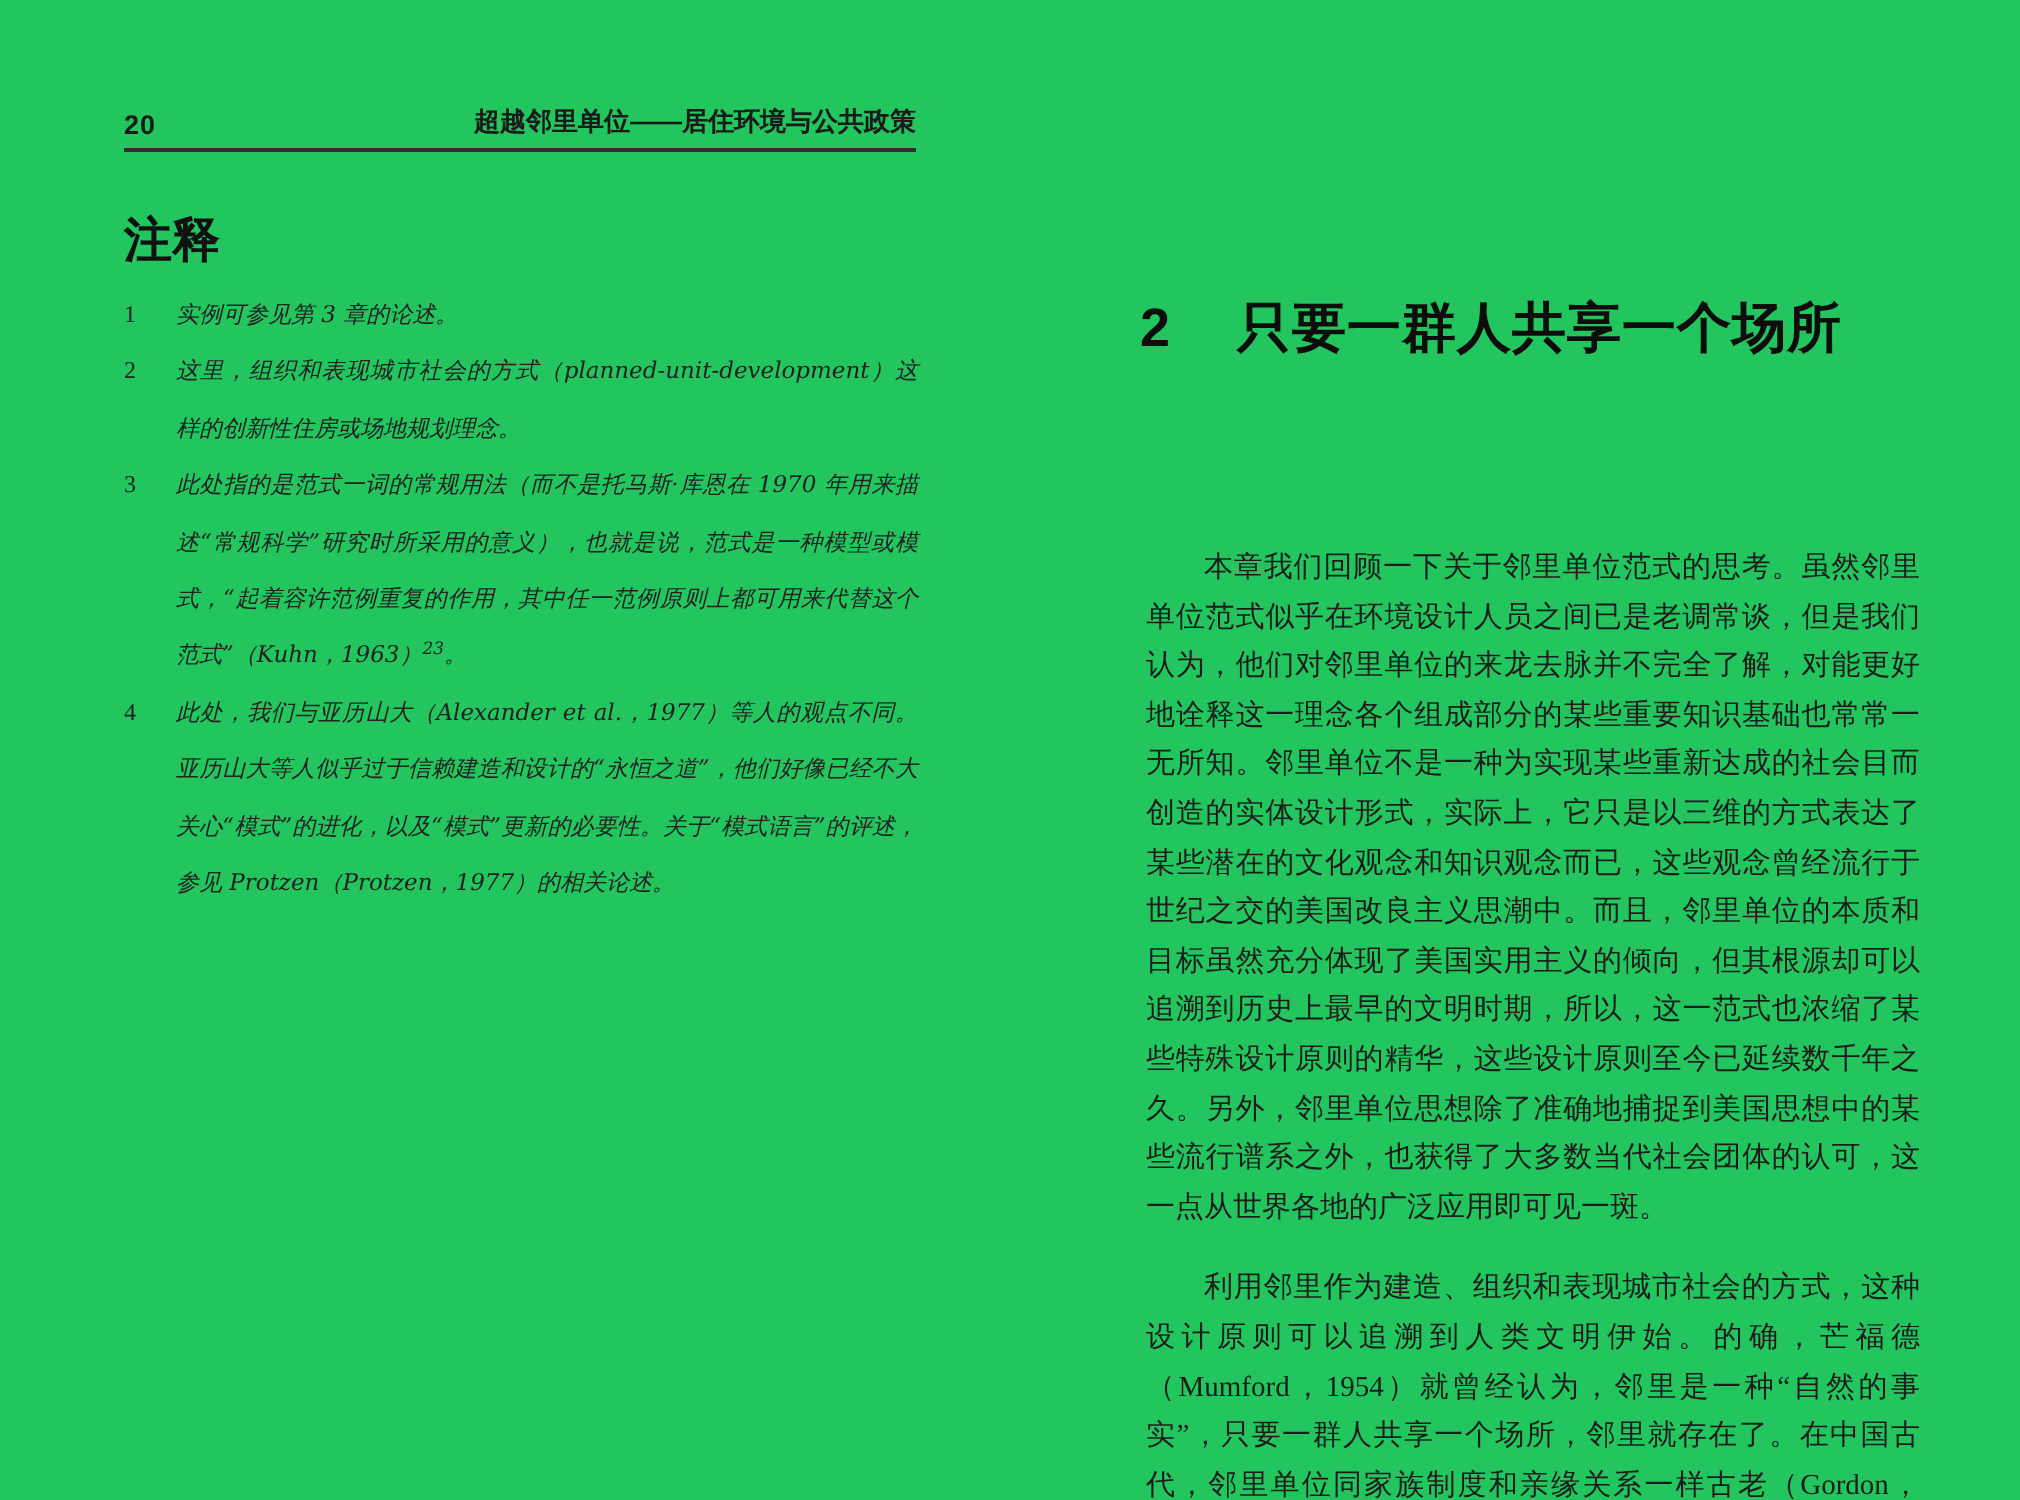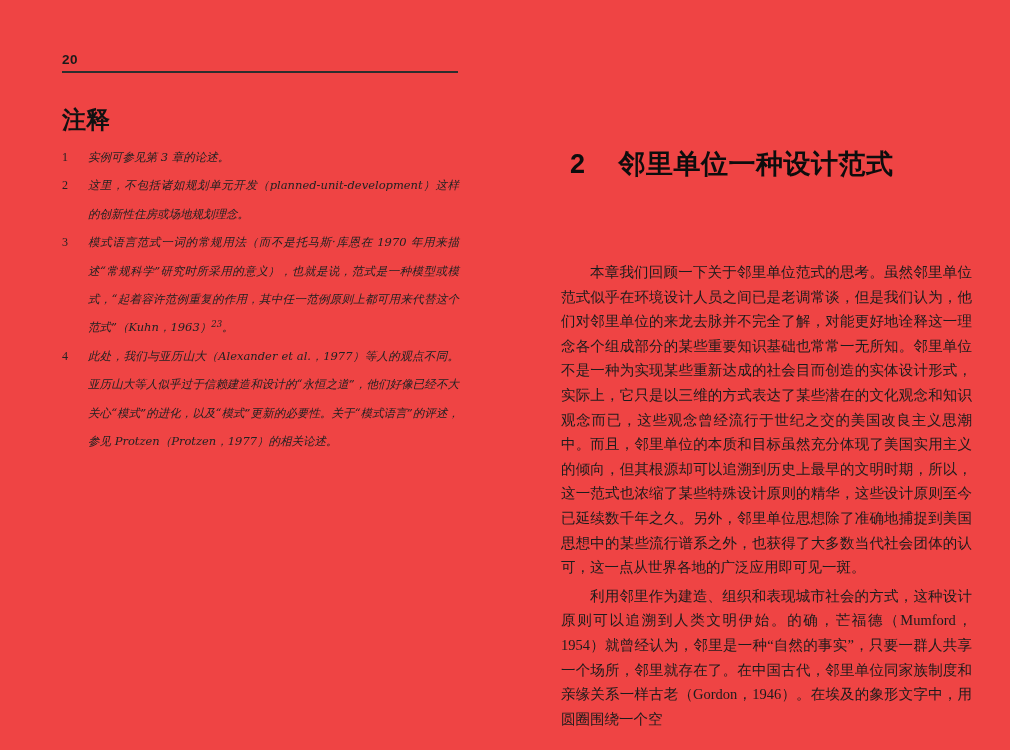--- a/index.html
+++ b/index.html
@@ -4,21 +4,21 @@
 <style>
   html, body {
     margin: 0;
     padding: 0;
     background: #ffffff;
   }
   .spread {
     position: relative;
     width: 1010px;
     height: 750px;
-    background: #ef4444;
+    background: #22c55e;
     color: #1a1a1a;
     overflow: hidden;
     font-family: "Liberation Serif", serif;
   }
 
   
   .left-page { position: absolute; left: 0; top: 0; width: 505px; height: 750px; }
 
   .page-header {
     position: absolute;
@@ -108,68 +108,69 @@
     position: absolute;
     left: 52px;   
     top: 256px;
     width: 419px;
     font-family: "Liberation Serif", serif;
     font-size: 14.5px;
     line-height: 24.6px;
     color: #1c1c1c;
   }
   .para {
-    margin: 4px;
+    margin: 16px;
     text-align: justify;
     text-indent: 2em;
   }
 </style>
 </head>
 <body>
 
 <div class="spread">
 
   <div class="left-page">
 
     <div class="page-header">
       <span class="page-number">20</span>
+      <span class="running-title">超越邻里单位——居住环境与公共政策</span>
     </div>
 
     <h2 class="notes-title">注释</h2>
 
     <ol class="footnotes">
 
       <li class="footnote">
         <span class="fn-num">1</span>
         <span class="fn-text">实例可参见第 3 章的论述。</span>
       </li>
 
       <li class="footnote">
         <span class="fn-num">2</span>
-        <span class="fn-text">这里，不包括诸如规划单元开发（planned-unit-development）这样的创新性住房或场地规划理念。</span>
+        <span class="fn-text">这里，组织和表现城市社会的方式（planned-unit-development）这样的创新性住房或场地规划理念。</span>
       </li>
 
       <li class="footnote">
         <span class="fn-num">3</span>
-        <span class="fn-text"><span>模式语言</span><span class="fn-bold">范式</span><span>一词的常规用法（而不是托马斯·库恩在 1970 年用来描述“常规科学”研究时所采用的意义），也就是说，范式是一种模型或模式，“起着容许范例重复的作用，其中任一范例原则上都可用来代替这个范式”（Kuhn，1963）</span><span class="fn-sup">23</span><span>。</span></span>
+        <span class="fn-text"><span>此处指的是</span><span class="fn-bold">范式</span><span>一词的常规用法（而不是托马斯·库恩在 1970 年用来描述“常规科学”研究时所采用的意义），也就是说，范式是一种模型或模式，“起着容许范例重复的作用，其中任一范例原则上都可用来代替这个范式”（Kuhn，1963）</span><span class="fn-sup">23</span><span>。</span></span>
       </li>
 
       <li class="footnote">
         <span class="fn-num">4</span>
         <span class="fn-text">此处，我们与亚历山大（Alexander et al.，1977）等人的观点不同。亚历山大等人似乎过于信赖建造和设计的“永恒之道”，他们好像已经不大关心“模式”的进化，以及“模式”更新的必要性。关于“模式语言”的评述，参见 Protzen（Protzen，1977）的相关论述。</span>
       </li>
 
     </ol>
   </div>
 
   <div class="right-page">
 
     <h1 class="chapter-heading">
       <span class="chapter-number">2</span>
-      <span class="chapter-title">邻里单位一种设计范式</span>
+      <span class="chapter-title">只要一群人共享一个场所</span>
     </h1>
 
     <div class="body-text">
       <p class="para">本章我们回顾一下关于邻里单位范式的思考。虽然邻里单位范式似乎在环境设计人员之间已是老调常谈，但是我们认为，他们对邻里单位的来龙去脉并不完全了解，对能更好地诠释这一理念各个组成部分的某些重要知识基础也常常一无所知。邻里单位不是一种为实现某些重新达成的社会目而创造的实体设计形式，实际上，它只是以三维的方式表达了某些潜在的文化观念和知识观念而已，这些观念曾经流行于世纪之交的美国改良主义思潮中。而且，邻里单位的本质和目标虽然充分体现了美国实用主义的倾向，但其根源却可以追溯到历史上最早的文明时期，所以，这一范式也浓缩了某些特殊设计原则的精华，这些设计原则至今已延续数千年之久。另外，邻里单位思想除了准确地捕捉到美国思想中的某些流行谱系之外，也获得了大多数当代社会团体的认可，这一点从世界各地的广泛应用即可见一斑。</p>
       <p class="para">利用邻里作为建造、组织和表现城市社会的方式，这种设计原则可以追溯到人类文明伊始。的确，芒福德（Mumford，1954）就曾经认为，邻里是一种“自然的事实”，只要一群人共享一个场所，邻里就存在了。在中国古代，邻里单位同家族制度和亲缘关系一样古老（Gordon，1946）。在埃及的象形文字中，用圆圈围绕一个空</p>
     </div>
 
   </div>
 </div>
 

